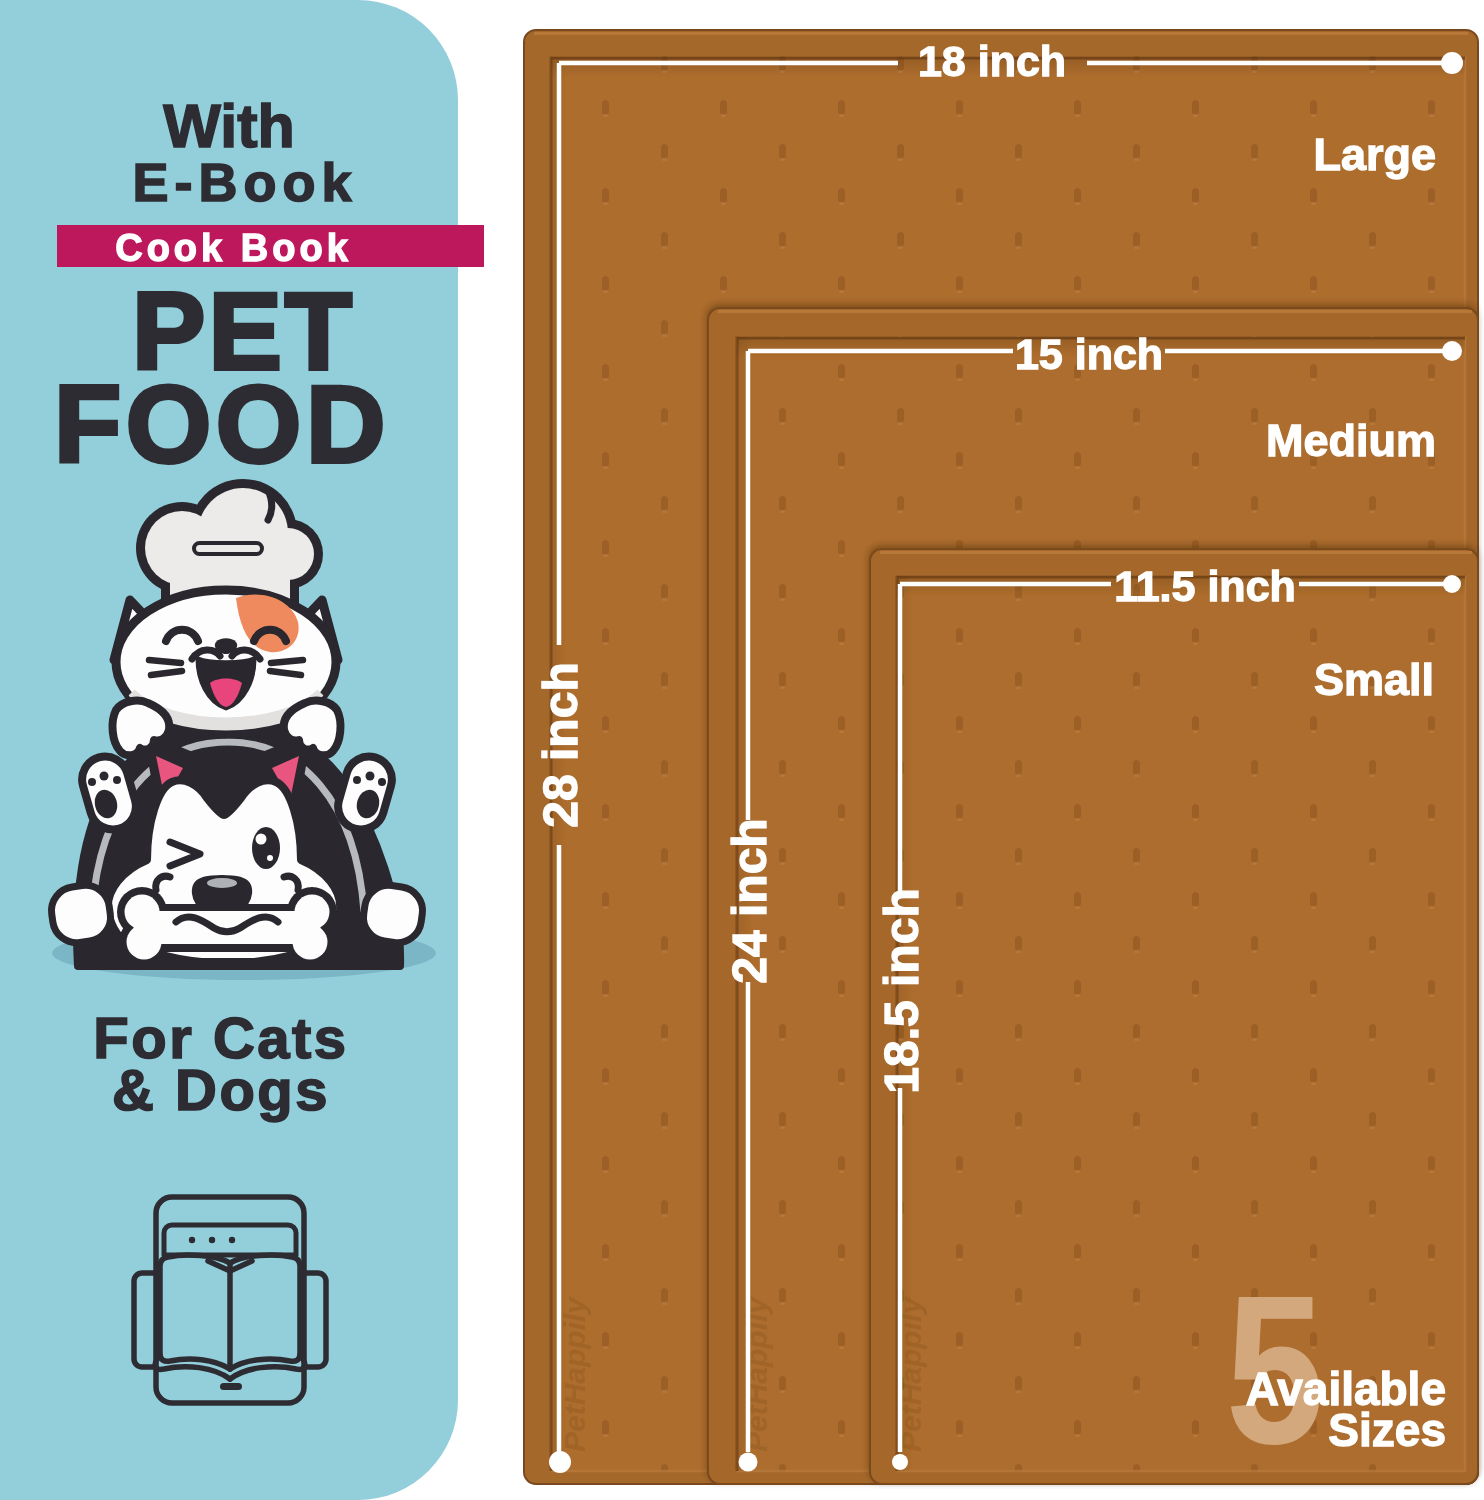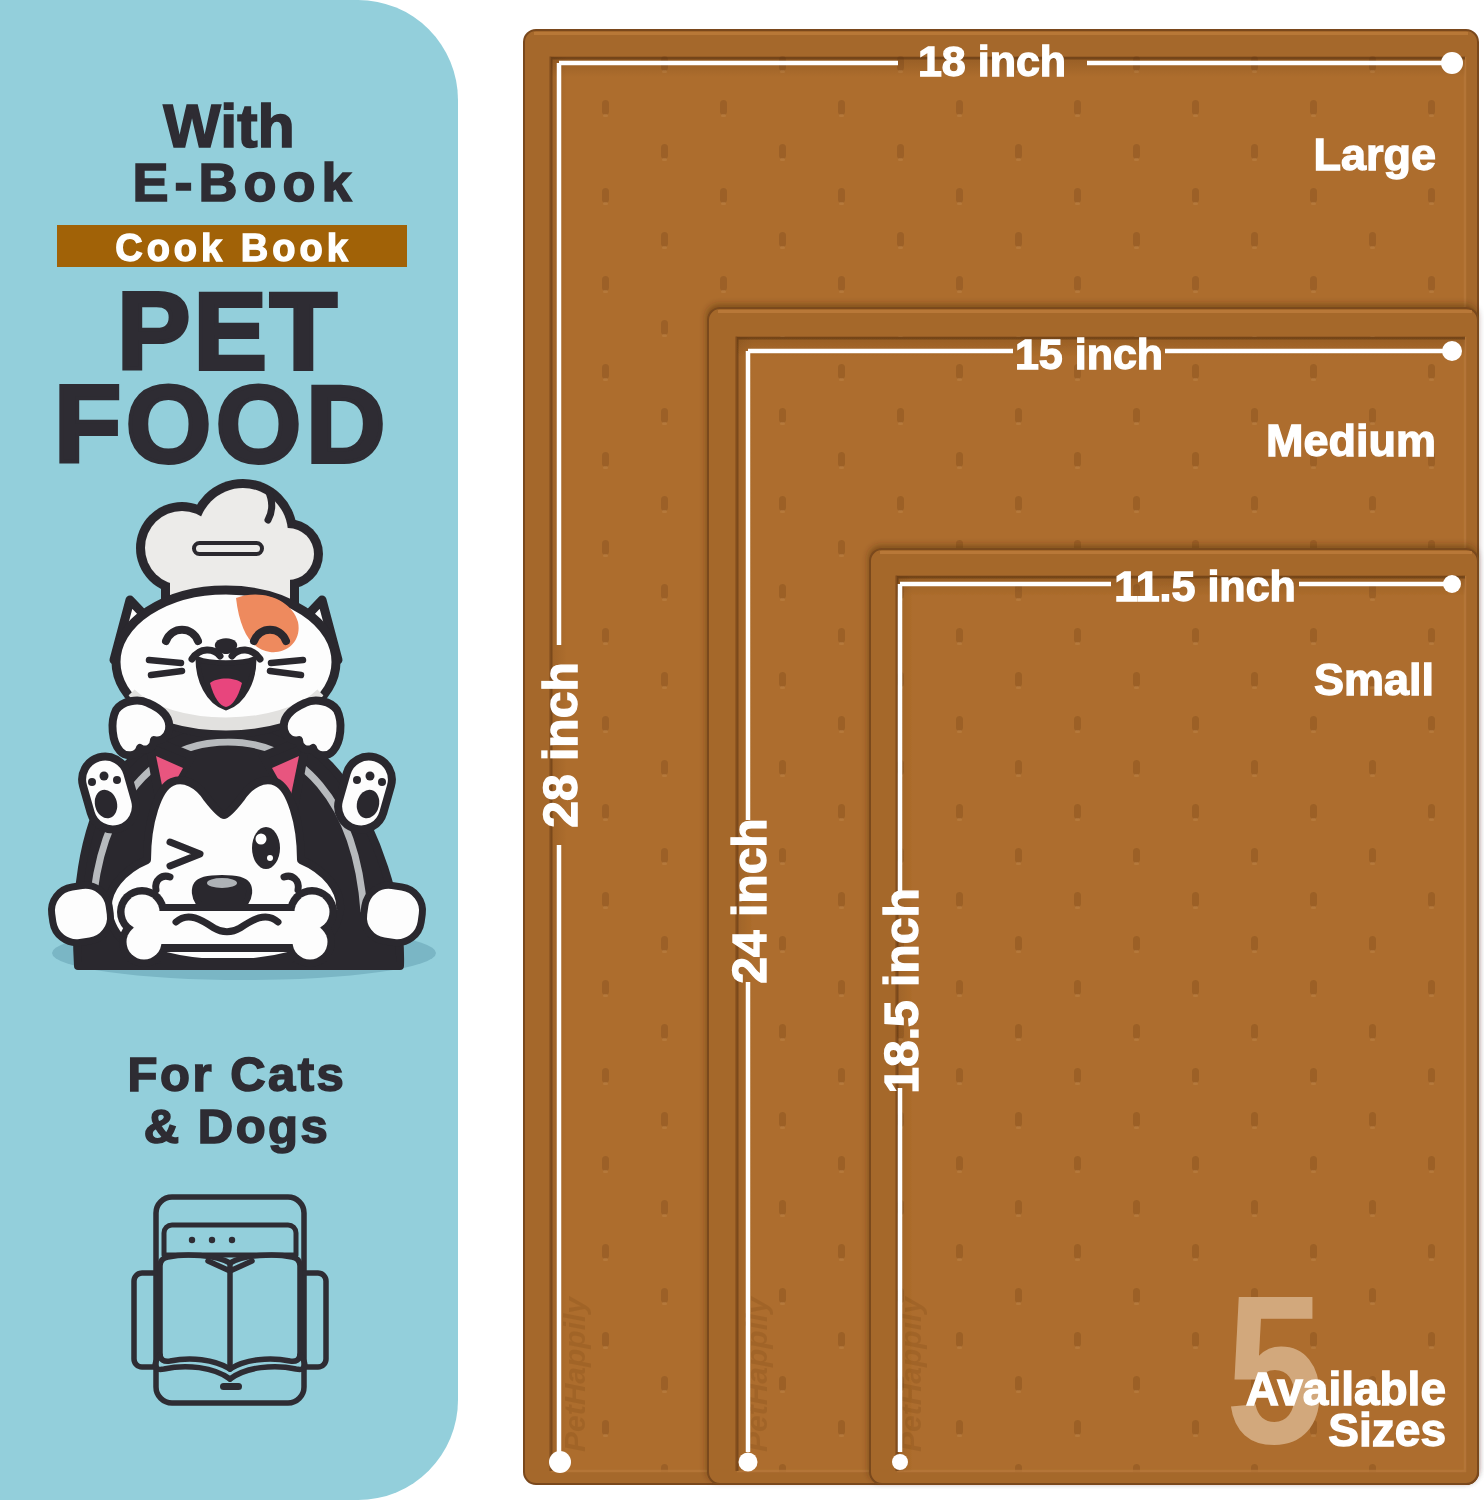--- a/index.html
+++ b/index.html
@@ -4,25 +4,25 @@
 <style>
   html,body{margin:0;padding:0;}
   body{width:1484px;height:1500px;background:#ffffff;position:relative;overflow:hidden;
        font-family:"Liberation Sans",sans-serif;}
   .abs{position:absolute;}
   .panel{left:0;top:0;width:458px;height:1500px;background:#93cfdb;border-radius:0 100px 100px 0;}
   .dk{color:#2e2c33;font-weight:bold;-webkit-text-stroke:1.6px #2e2c33;}
   .ctr{width:458px;text-align:center;left:0;}
   #t-with{top:91px;font-size:61px;letter-spacing:0px;}
   #t-ebook{top:151px;font-size:54px;letter-spacing:6px;padding-left:16px;width:458px;}
-  #banner{left:57px;top:225px;width:350px;height:42px;background:#a16207;}
+  #banner{left:57px;top:225px;width:427px;height:42px;background:#be185d;}
   #t-cook{top:0;left:0;width:353px;text-align:center;color:#ffffff;font-weight:bold;font-size:38px;line-height:46px;letter-spacing:4px;-webkit-text-stroke:1.3px #ffffff;}
-  #t-pet{top:276px;font-size:110px;letter-spacing:3px;padding-left:4px;width:449px;line-height:110px;-webkit-text-stroke:4px #2e2c33;}
+  #t-pet{top:276px;font-size:110px;letter-spacing:3px;padding-left:19px;width:449px;line-height:110px;-webkit-text-stroke:4px #2e2c33;}
   #t-food{top:369px;left:-7px;font-size:110px;letter-spacing:4.5px;width:458px;line-height:110px;-webkit-text-stroke:4px #2e2c33;}
-  #t-fc{top:1048px;font-size:49px;line-height:52px;letter-spacing:2.5px;padding-left:16px;width:442px;}
+  #t-fc{top:1012px;font-size:58px;line-height:52px;letter-spacing:2.5px;padding-left:0;width:442px;}
 </style>
 </head>
 <body>
 <div class="abs panel"></div>
 <div class="abs ctr dk" id="t-with">With</div>
 <div class="abs ctr dk" id="t-ebook">E-Book</div>
 <div class="abs" id="banner">
     <div class="abs" id="t-cook">Cook Book</div>
   </div>
 <div class="abs ctr dk" id="t-pet">PET</div>

